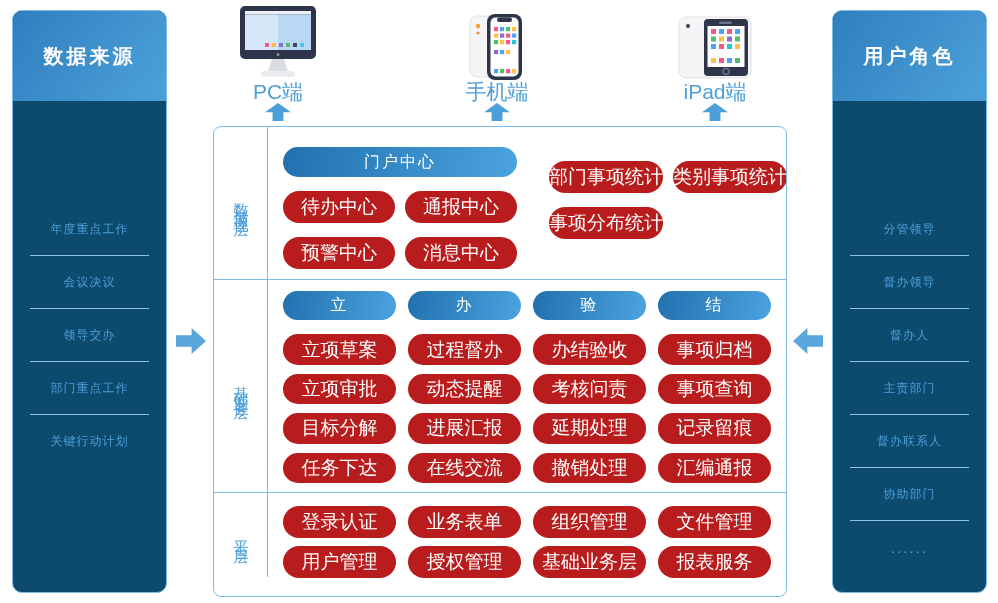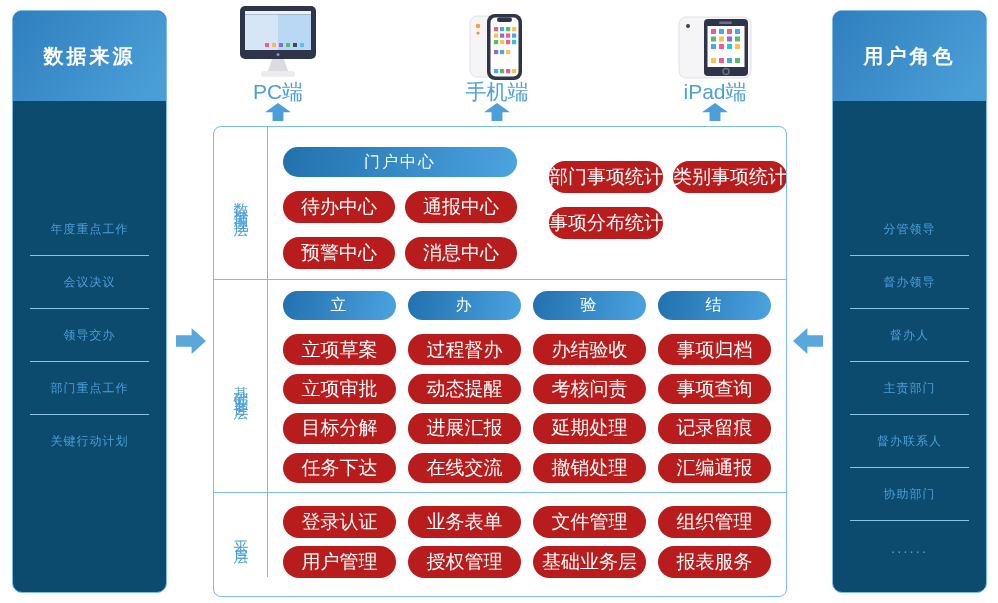--- a/index.html
+++ b/index.html
@@ -253,22 +253,22 @@
     </div>
   </div>
 
   <div class="layer-section s3">
     <div class="layer-label">
       <span>平台层</span>
     </div>
     <div class="sec3">
       <div class="gray-pill">登录认证</div>
       <div class="gray-pill">业务表单</div>
+      <div class="gray-pill">组织管理</div>
       <div class="gray-pill">文件管理</div>
-      <div class="gray-pill">组织管理</div>
       <div class="gray-pill">用户管理</div>
       <div class="gray-pill">授权管理</div>
       <div class="gray-pill">基础业务层</div>
       <div class="gray-pill">报表服务</div>
     </div>
   </div>
 </div>
 
 <div class="side-panel right">
   <div class="panel-header">用户角色</div>

